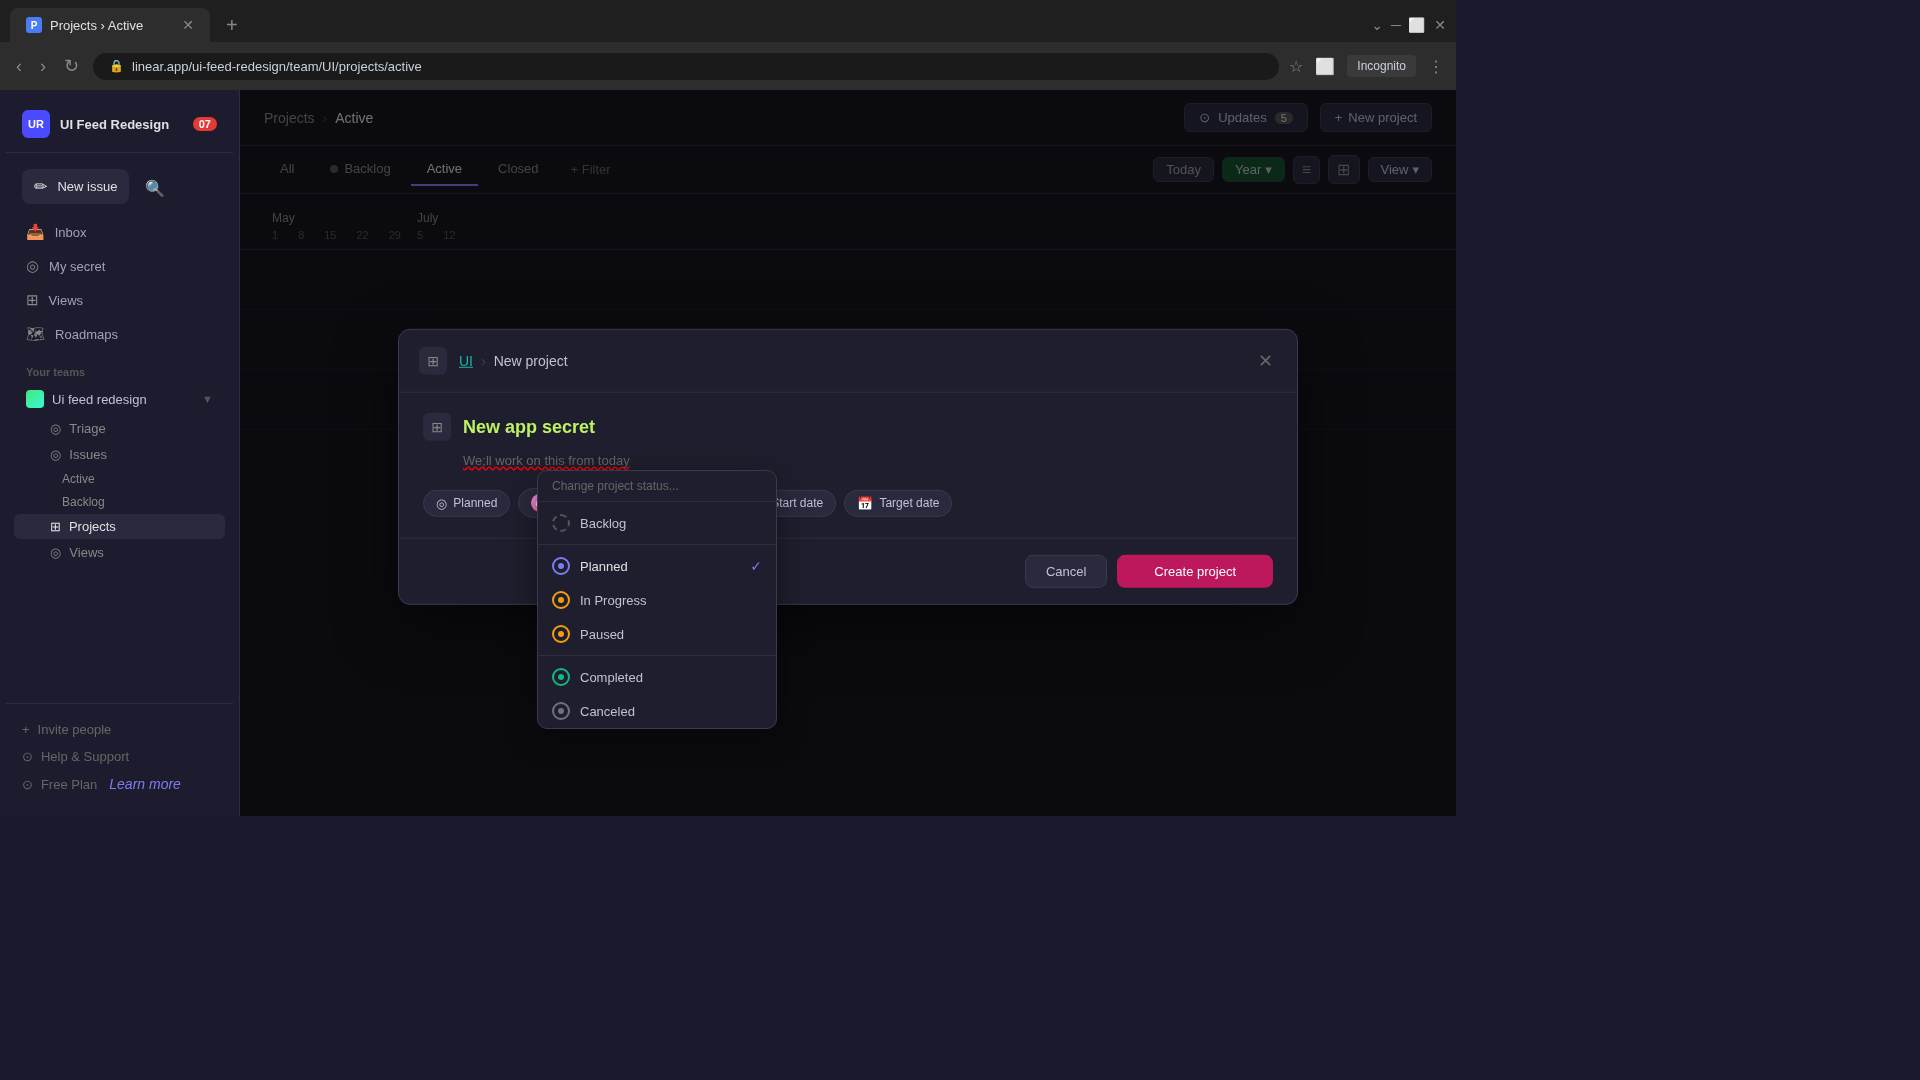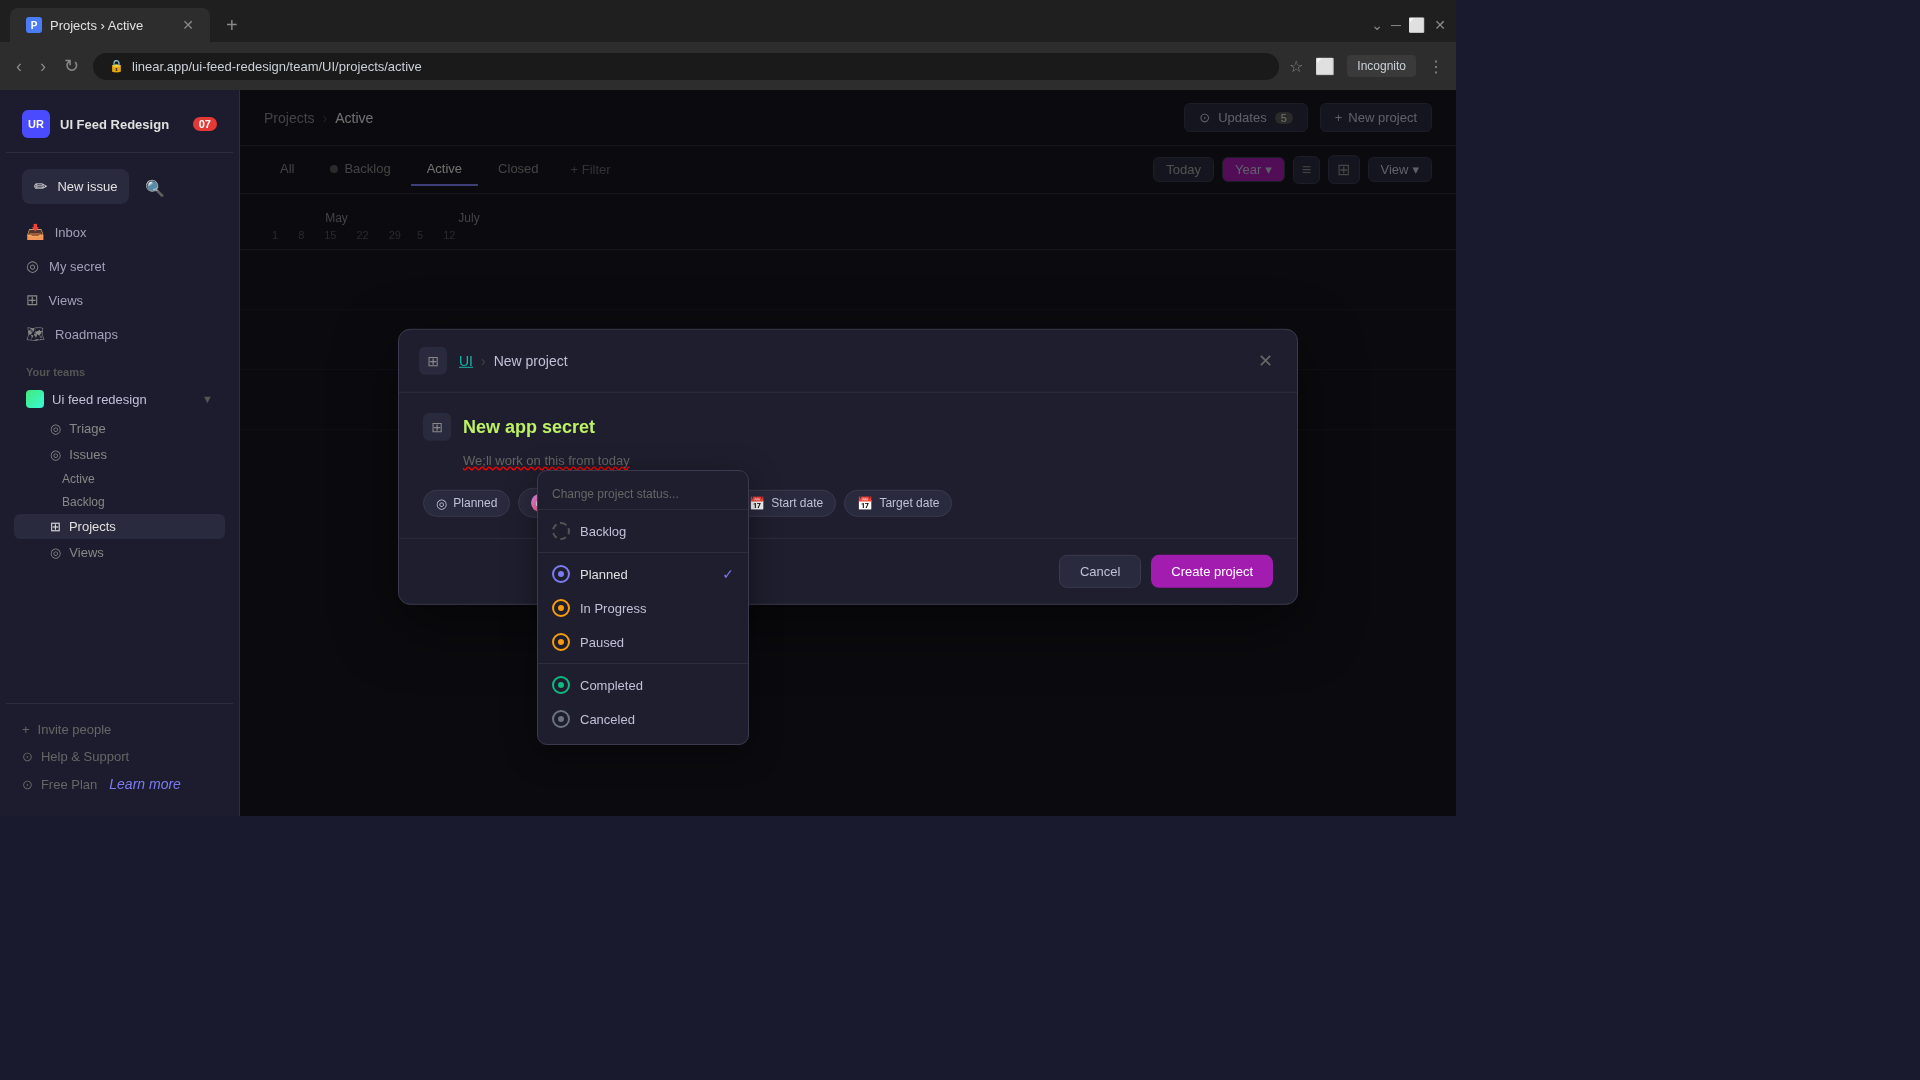--- a/index.html
+++ b/index.html
@@ -413,21 +413,21 @@
       font-size: 13px;
       color: #a3a3a3;
       cursor: pointer;
       border: 1px solid #3a3a4e;
     }
     .year-btn {
       display: flex;
       align-items: center;
       gap: 4px;
       padding: 4px 12px;
-      background: #a21caf;
+      background: #14532d;
       border-radius: 6px;
       font-size: 13px;
       color: #c0c0d8;
       cursor: pointer;
       border: 1px solid #3a3a4e;
     }
     .view-icon-btn {
       padding: 4px 8px;
       background: #2a2a3e;
       border-radius: 6px;
@@ -454,21 +454,20 @@
       display: flex;
       padding: 0 24px;
       height: 56px;
       align-items: flex-end;
       border-bottom: 1px solid #2d2d3d;
       overflow: hidden;
     }
     .month-block {
       min-width: 120px;
       padding: 0 8px 8px;
-      text-align: center;
     }
     .month-label {
       font-size: 12px;
       color: #888;
       font-weight: 500;
     }
     .date-numbers {
       display: flex;
       gap: 20px;
       margin-top: 4px;
@@ -621,41 +620,41 @@
     .cancel-btn {
       padding: 8px 20px;
       background: #2a2a3e;
       border-radius: 8px;
       font-size: 13px;
       color: #c0c0d8;
       cursor: pointer;
       border: 1px solid #3a3a4e;
     }
     .create-btn {
-      padding: 8px 20px;
-      background: #a21caf;
+      padding: 8px 37px;
+      background: #be185d;
       border-radius: 8px;
       font-size: 13px;
       color: white;
       font-weight: 500;
       cursor: pointer;
       border: none;
     }
 
     
     .status-dropdown {
       position: absolute;
       top: 380px;
       left: 297px;
-      width: 212px;
+      width: 240px;
       background: #1e1e2e;
       border-radius: 10px;
       border: 1px solid #3a3a4e;
       z-index: 300;
-      padding: 8px 0;
+      padding: 0 0;
       box-shadow: 0 8px 32px rgba(0,0,0,0.4);
     }
     .dropdown-search {
       padding: 8px 14px;
       font-size: 12px;
       color: #666;
       border-bottom: 1px solid #2d2d3d;
       margin-bottom: 4px;
     }
     .dropdown-item {

